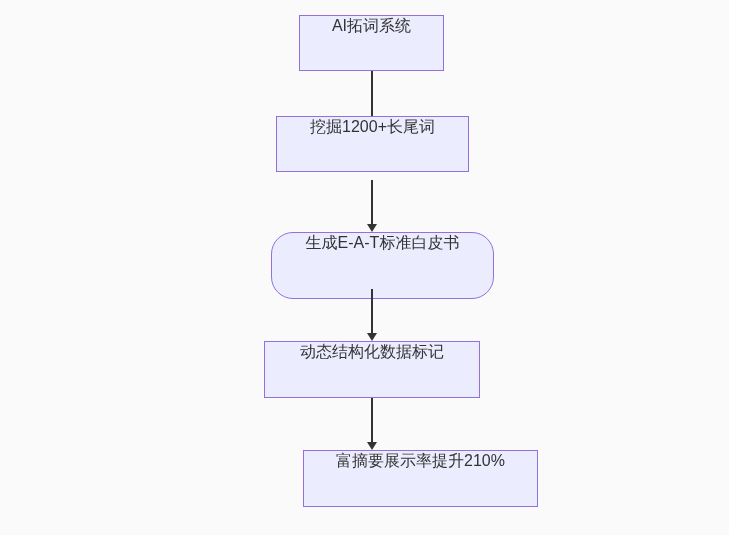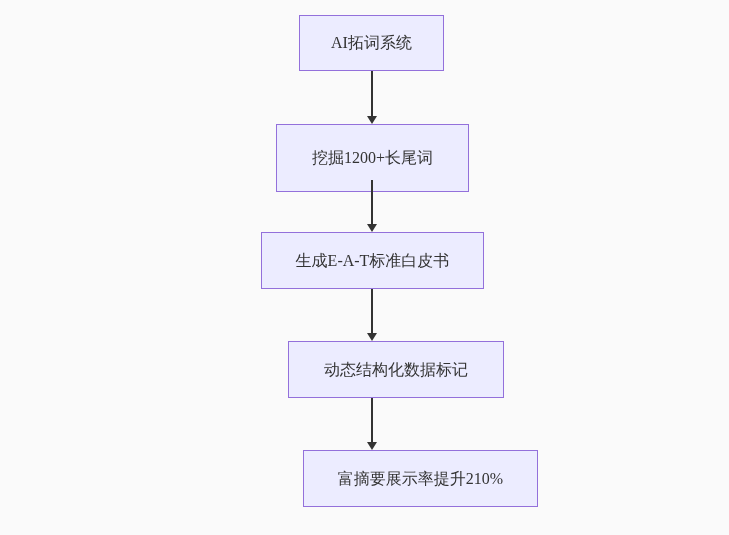--- a/index.html
+++ b/index.html
@@ -14,33 +14,32 @@
     height: 535px;
     background: #fafafa;
     overflow: hidden;
   }
   .node {
     position: absolute;
     background: #ECECFF;
     border: 1px solid #9370DB;
     box-sizing: border-box;
     display: flex;
-    align-items: center;
+    align-items: flex-start;
     justify-content: center;
     color: #333333;
     font-size: 16px;
     line-height: 1.2;
     white-space: nowrap;
     text-align: center;
-    font-family: Liberation Serif, serif;
   }
   #node-0 { left: 299px; top: 15px;  width: 145px; height: 56px; }
-  #node-1 { left: 276px; top: 124px; width: 193px; height: 68px; }
-  #node-2 { left: 261px; top: 232px; width: 223px; height: 57px; }
-  #node-3 { left: 264px; top: 341px; width: 216px; height: 57px; margin-left: 24px; }
+  #node-1 { left: 276px; top: 116px; width: 193px; height: 56px; }
+  #node-2 { left: 271px; top: 232px; width: 223px; height: 67px; border-radius: 22px; }
+  #node-3 { left: 264px; top: 341px; width: 216px; height: 57px; }
   #node-4 { left: 255px; top: 450px; width: 235px; height: 57px; margin-left: 48px; }
 
   .arrow {
     position: absolute;
     width: 12px;
     left: 366px;
   }
   #arrow-0 { top: 71px;  height: 53px; }
   #arrow-1 { top: 180px; height: 52px; }
   #arrow-2 { top: 289px; height: 52px; }

